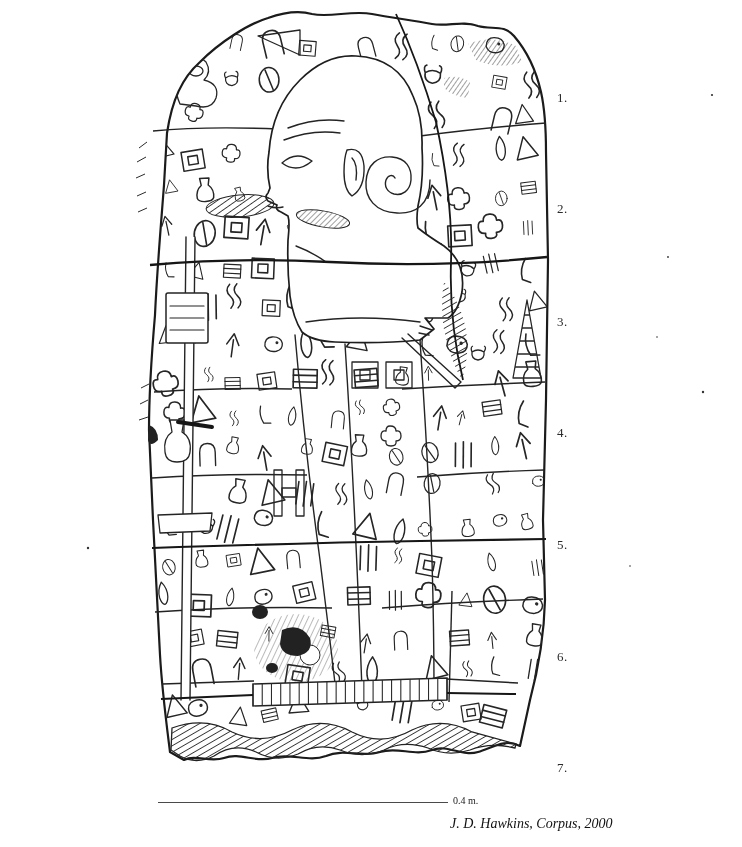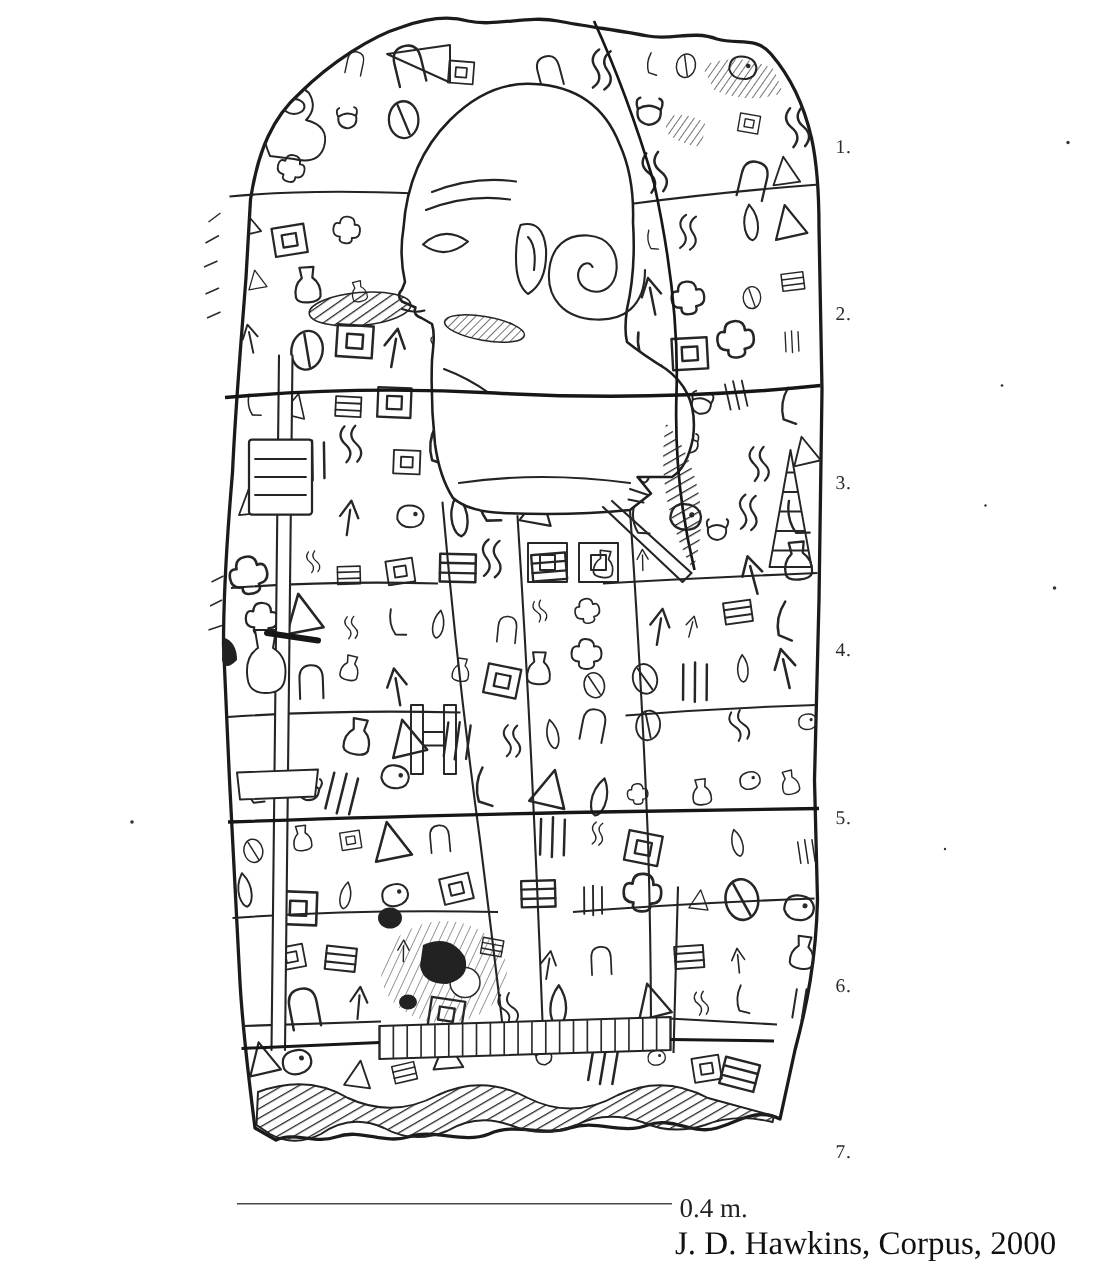--- a/index.html
+++ b/index.html
@@ -4,23 +4,23 @@
 <style>
   html,body{margin:0;padding:0;background:#ffffff;}
   #page{position:relative;width:742px;height:847px;background:#ffffff;overflow:hidden;
         font-family:"Liberation Serif",serif;color:#1f1f1f;}
   #stele-svg{position:absolute;left:0;top:0;}
   .reg{position:absolute;left:557px;font-size:13px;color:#2a2a2a;letter-spacing:.5px;}
   #reg1{top:90px}#reg2{top:201px}#reg3{top:314px}#reg4{top:425px}
   #reg5{top:537px}#reg6{top:649px}#reg7{top:760px}
   #scalebar{position:absolute;left:158px;top:802px;width:290px;height:2px;
             border-top:1px solid #4a4a4a;}
-  #scalelabel{position:absolute;left:453px;top:795px;font-size:18px;color:#222;font-family:Liberation Serif, serif;}
-  #caption{position:absolute;left:450px;top:816px;width:292px;font-size:22px;
-           white-space:nowrap;color:#111;}
+  #scalelabel{position:absolute;left:453px;top:795px;font-size:10px;color:#222;font-family:Liberation Serif, serif;}
+  #caption{position:absolute;left:450px;top:816px;width:292px;font-size:14px;
+           white-space:nowrap;color:#111;font-style:italic;}
 </style>
 </head>
 <body>
 
 <div id="page">
 
   <svg id="stele-svg" width="742" height="847" viewBox="0 0 742 847" xmlns="http://www.w3.org/2000/svg" xmlns:xlink="http://www.w3.org/1999/xlink">
     <defs>
       <pattern id="hb" patternUnits="userSpaceOnUse" width="5.5" height="5.5" patternTransform="rotate(60)">
         <line x1="0" y1="0" x2="0" y2="5.5" stroke="#242424" stroke-width="1.7"></line>

